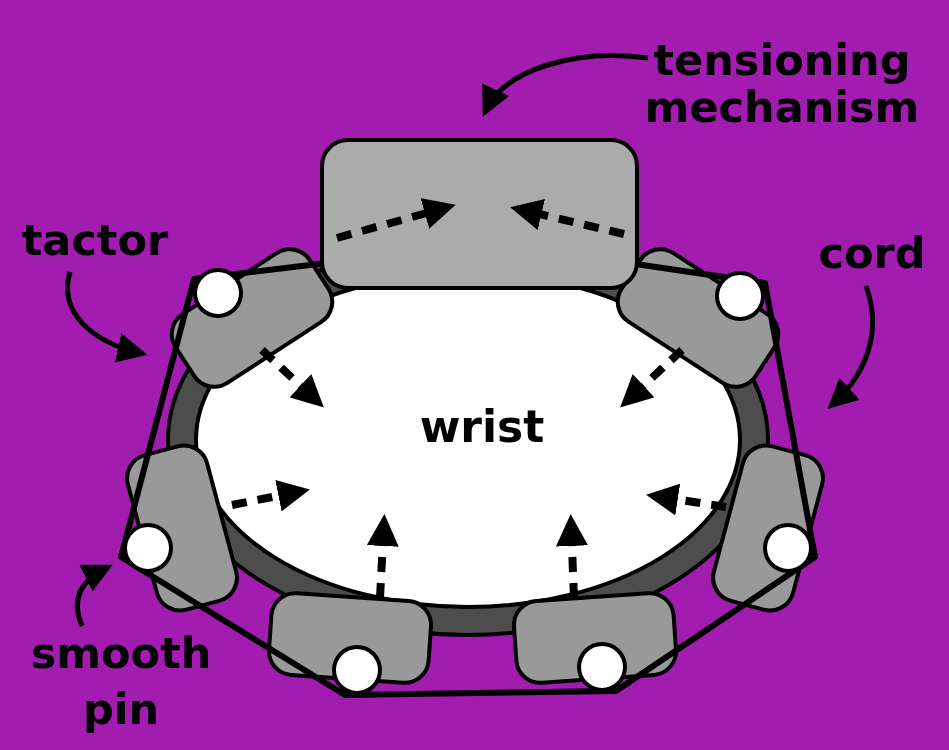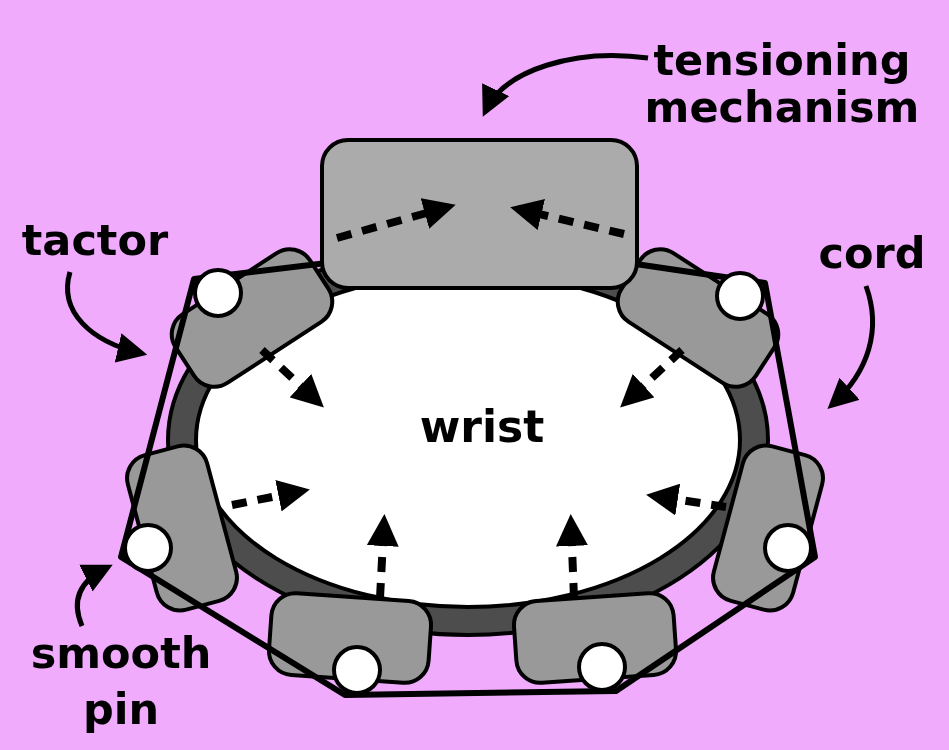--- a/index.html
+++ b/index.html
@@ -10,21 +10,21 @@
   body {
     width: 949px;
     height: 750px;
     font-family: "DejaVu Sans", "Liberation Sans", sans-serif;
   }
   .stage {
     position: relative;
     width: 949px;
     height: 750px;
     overflow: hidden;
-    background: #f0abfc;
+    background: #a21caf;
   }
   svg { display: block; }
   text {
     font-family: "DejaVu Sans", "Liberation Sans", sans-serif;
     font-weight: bold;
     fill: #000000;
   }
   .lbl   { font-size: 43px; }
   .wrist { font-size: 44px; }
 </style>

